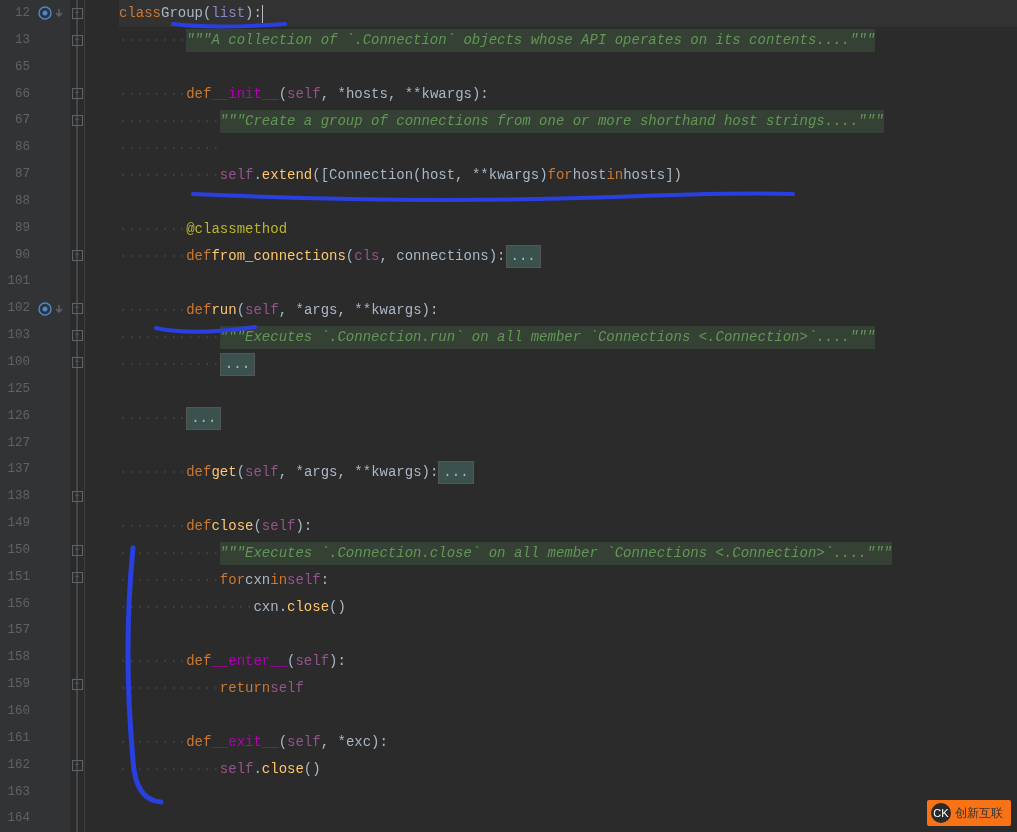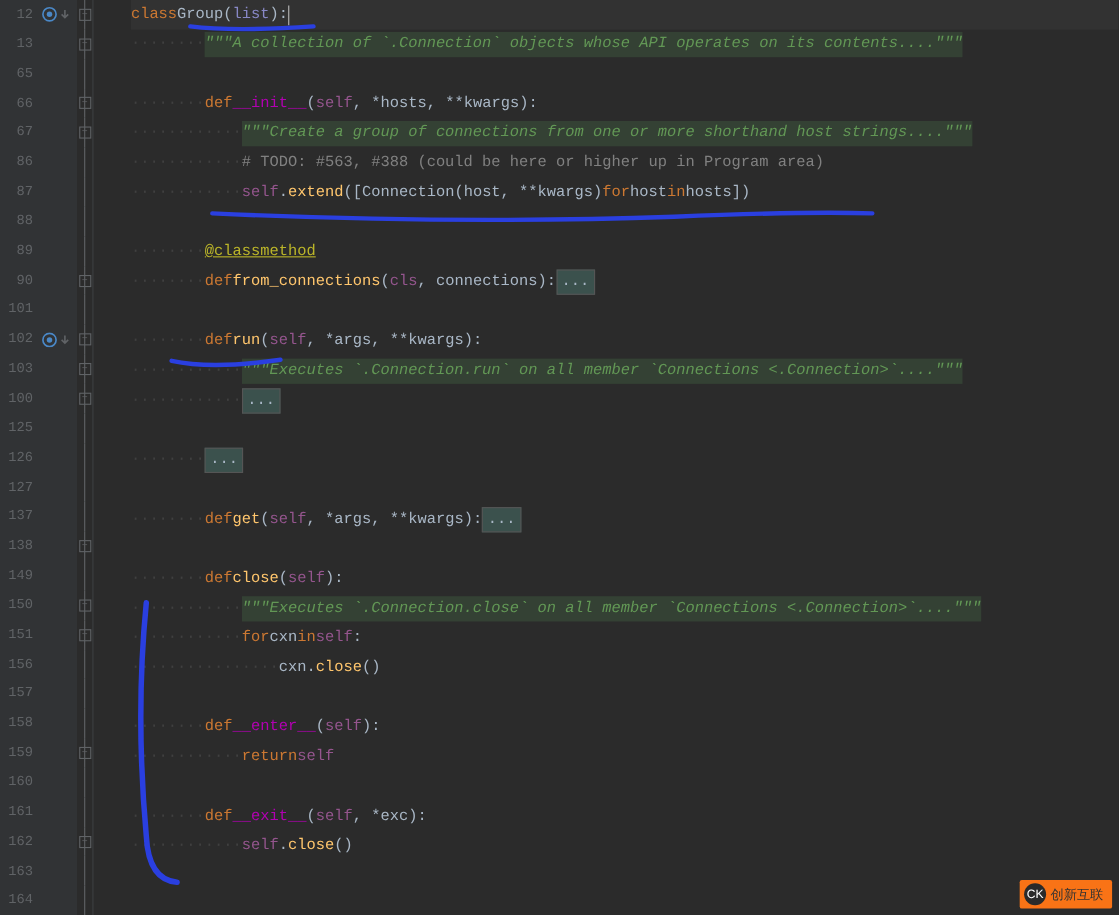--- a/index.html
+++ b/index.html
@@ -97,21 +97,21 @@
   .ws { color: #404040; }
   .kw { color: #cc7832; }
   .cls { color: #a9b7c6; }
   .fn { color: #ffc66d; }
   .dunder { color: #b200b2; }
   .param { color: #a9b7c6; }
   .selfp { color: #94558d; }
   .str { color: #629755; font-style: italic; background:#344134; }
   .str-bg { background: #344134; padding:1px 0;}
   .cmt { color: #808080; }
-  .dec { color: #bbb529; text-decoration: underline; }
+  .dec { color: #bbb529; }
   .punct { color: #a9b7c6; }
   .builtin { color: #8888c6; }
   .collapsed { background: #3b514d; color:#a9b7c6; padding:0 4px; border:1px solid #555;}
   .cursor-line { background: #323232; }
   .cursor {
     display:inline-block;
     width:1px;
     height:18px;
     background:#bbb;
     vertical-align:middle;
@@ -409,21 +409,21 @@
     <div class="code-line cursor-line"><span class="kw">class</span> <span class="cls">Group</span><span class="punct">(</span><span class="builtin">list</span><span class="punct">)</span><span class="punct">:</span><span class="cursor"></span></div>
 
     <div class="code-line"><span class="ws">········</span><span class="str str-bg">"""A collection of `.Connection` objects whose API operates on its contents...."""</span></div>
 
     <div class="code-line"></div>
 
     <div class="code-line"><span class="ws">········</span><span class="kw">def</span> <span class="dunder">__init__</span><span class="punct">(</span><span class="selfp">self</span><span class="punct">, </span><span class="punct">*</span><span class="param">hosts</span><span class="punct">, </span><span class="punct">**</span><span class="param">kwargs</span><span class="punct">):</span></div>
 
     <div class="code-line"><span class="ws">············</span><span class="str str-bg">"""Create a group of connections from one or more shorthand host strings...."""</span></div>
 
-    <div class="code-line"><span class="ws">············</span><span class="cmt"># TODO: #563, #388 (could be here or higher up in Program area)</span></div>
+    <div class="code-line"><span class="ws">············</span></div>
 
     <div class="code-line"><span class="ws">············</span><span class="selfp">self</span><span class="punct">.</span><span class="fn">extend</span><span class="punct">([</span><span class="cls">Connection</span><span class="punct">(</span><span class="param">host</span><span class="punct">, </span><span class="punct">**</span><span class="param">kwargs</span><span class="punct">)</span> <span class="kw">for</span> <span class="param">host</span> <span class="kw">in</span> <span class="param">hosts</span><span class="punct">])</span></div>
 
     <div class="code-line"></div>
 
     <div class="code-line"><span class="ws">········</span><span class="dec">@classmethod</span></div>
 
     <div class="code-line"><span class="ws">········</span><span class="kw">def</span> <span class="fn">from_connections</span><span class="punct">(</span><span class="selfp">cls</span><span class="punct">, </span><span class="param">connections</span><span class="punct">):</span><span class="collapsed">...</span></div>
 
     <div class="code-line"></div>

